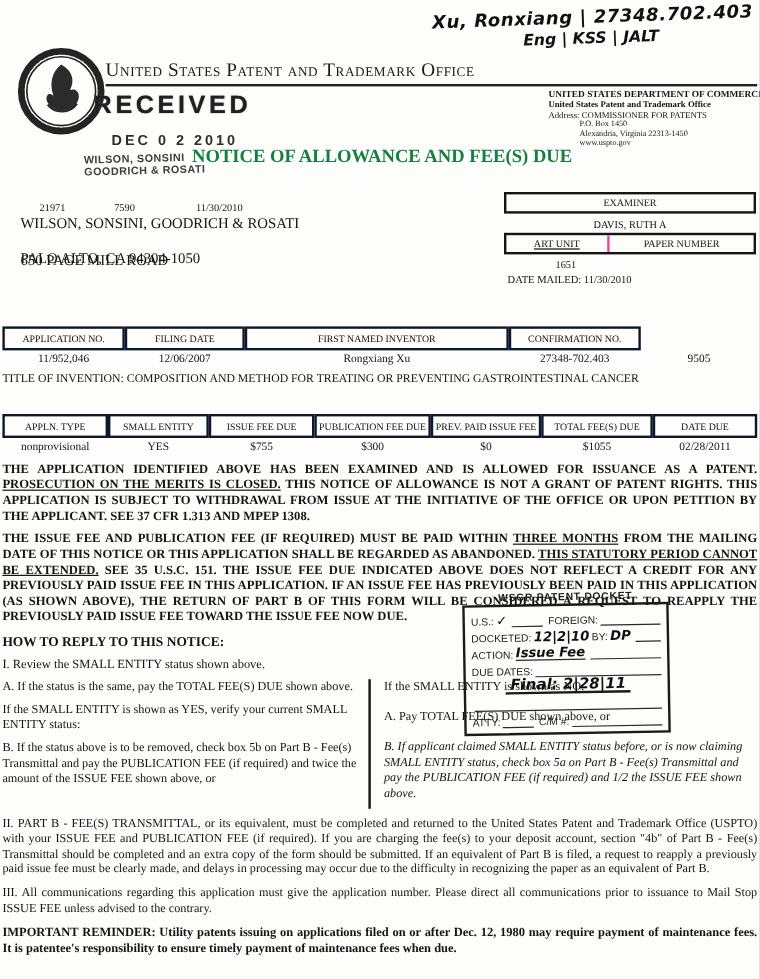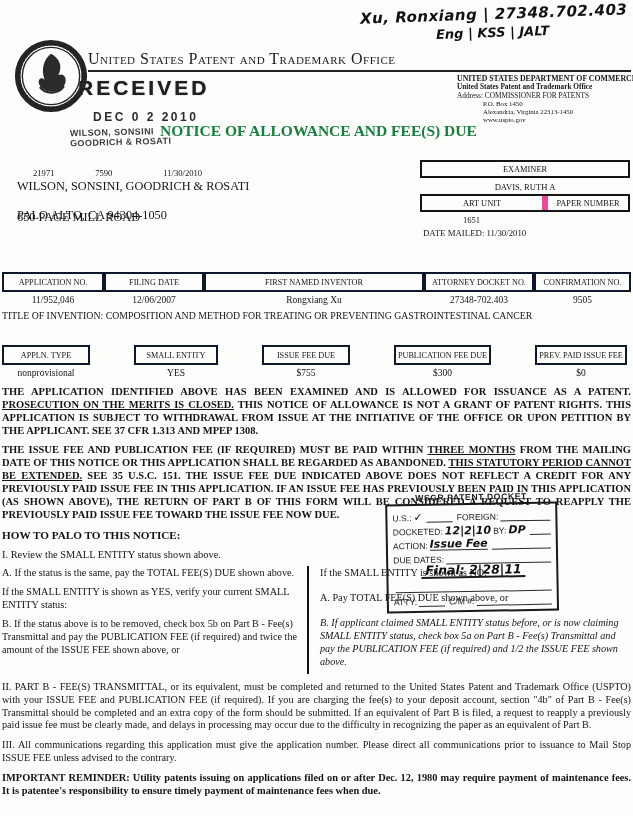--- a/index.html
+++ b/index.html
@@ -29,28 +29,28 @@
   .codes span { display:inline-block; }
   .codes .c1 { width:60px; } .codes .c2 { width:66px; }
   .addr1 { position:absolute; left:17px; top:179px; font-size:12.3px; }
   .addr2 { position:absolute; left:17px; top:210px; font-size:12.3px; }
   .addr3 { position:absolute; left:17px; top:208px; font-size:12.3px; }
   .exbox { position:absolute; border:2px solid #151515; text-align:center; font-size:8.4px; padding-top:3px; }
   .ex1 { left:420px; top:160px; width:210px; height:18px; }
   .exname { position:absolute; left:420px; top:182px; width:210px; text-align:center; font-size:8.6px; }
   .ex2 { left:420px; top:194px; width:210px; height:18px; display:flex; padding-top:0; }
   .ex2 .cell { padding-top:3px; }
-  .ex2 .cell-a { width:126px; border-right:6px solid #ec4899; }
+  .ex2 .cell-a { width:86px; border-right:2px solid #ec4899;text-decoration:underline; }
   .ex2 .cell-b { flex:1; }
   .artval { position:absolute; left:420px; top:215px; width:103px; text-align:center; font-size:8.6px; }
   .datemailed { position:absolute; left:423px; top:228px; font-size:8.8px; }
   
   .content { position:absolute; left:2px; top:272px; width:629px; }
   .grid-t1 { display:grid; grid-template-columns:102px 100px 220px 110px 97px; }
-  .grid-t2 { display:grid; grid-template-columns:88px 84px 88px 97px 92px 93px 87px;gap:44px; }
+  .grid-t2 { display:grid; grid-template-columns:88px 84px 88px 97px 92px 93px 87px; }
   .th { border:2px solid #0f172a; text-align:center; font-size:8.2px; padding:4px 1px 3px; }
   .td { text-align:center; font-size:9.5px; padding:3px 0 1px; }
   .invention { font-size:9.8px; margin-top:4px; }
   .p { margin-top:6px; font-weight:bold; font-size:10.5px; line-height:13px; text-align:justify; }
   .u { text-decoration:underline; }
   .how-head { margin-top:8px; font-weight:bold; font-size:11.2px; }
   .item1 { margin-top:8px; font-size:10.4px; }
   .cols { display:flex; margin-top:6px; }
   .col-l { width:305px; padding-right:10px; }
   .col-r { width:324px; border-left:2px solid #151515; padding-left:11px; }
@@ -125,21 +125,20 @@
     <div class="artval">1651</div>
     <div class="datemailed">DATE MAILED: 11/30/2010</div>
   </div>
 
   <div class="content">
 
     <div class="grid-t1">
       <div class="th">APPLICATION NO.</div>
       <div class="th">FILING DATE</div>
       <div class="th">FIRST NAMED INVENTOR</div>
-      <div class="th">ATTORNEY DOCKET NO.</div>
       <div class="th">CONFIRMATION NO.</div>
     </div>
     <div class="grid-t1">
       <div class="td">11/952,046</div>
       <div class="td">12/06/2007</div>
       <div class="td">Rongxiang Xu</div>
       <div class="td">27348-702.403</div>
       <div class="td">9505</div>
     </div>
 
@@ -161,21 +160,21 @@
       <div class="td">$300</div>
       <div class="td">$0</div>
       <div class="td">$1055</div>
       <div class="td">02/28/2011</div>
     </div>
 
     <p class="p"><span>THE APPLICATION IDENTIFIED ABOVE HAS BEEN EXAMINED AND IS ALLOWED FOR ISSUANCE AS A PATENT. </span><span class="u">PROSECUTION ON THE MERITS IS CLOSED.</span><span>  THIS NOTICE OF ALLOWANCE IS NOT A GRANT OF PATENT RIGHTS. THIS APPLICATION IS SUBJECT TO WITHDRAWAL FROM ISSUE AT THE INITIATIVE OF THE OFFICE OR UPON PETITION BY THE APPLICANT.  SEE 37 CFR 1.313 AND MPEP 1308.</span></p>
 
     <p class="p"><span>THE ISSUE FEE AND PUBLICATION FEE (IF REQUIRED) MUST BE PAID WITHIN </span><span class="u">THREE MONTHS</span><span> FROM THE MAILING DATE OF THIS NOTICE OR THIS APPLICATION SHALL BE REGARDED AS ABANDONED.  </span><span class="u">THIS STATUTORY PERIOD CANNOT BE EXTENDED.</span><span>  SEE 35 U.S.C. 151.  THE ISSUE FEE DUE INDICATED ABOVE DOES NOT REFLECT A CREDIT FOR ANY PREVIOUSLY PAID ISSUE FEE IN THIS APPLICATION.  IF AN ISSUE FEE HAS PREVIOUSLY BEEN PAID IN THIS APPLICATION (AS SHOWN ABOVE), THE RETURN OF PART B OF THIS FORM WILL BE CONSIDERED A REQUEST TO REAPPLY THE PREVIOUSLY PAID ISSUE FEE TOWARD THE ISSUE FEE NOW DUE.</span></p>
 
-    <div class="how-head">HOW TO PALO TO THIS NOTICE:</div>
+    <div class="how-head">HOW TO REPLY TO THIS NOTICE:</div>
     <div class="item1">I. Review the SMALL ENTITY status shown above.</div>
 
     <div class="cols">
       <div class="col-l">
         <p>A. If the status is the same, pay the TOTAL FEE(S) DUE shown above.</p>
         <p>If the SMALL ENTITY is shown as YES, verify your current SMALL ENTITY status:</p>
         <p>B. If the status above is to be removed, check box 5b on Part B - Fee(s) Transmittal and pay the PUBLICATION FEE (if required) and twice the amount of the ISSUE FEE shown above, or</p>
       </div>
       <div class="col-r">
         <p>If the SMALL ENTITY is shown as NO:</p>

